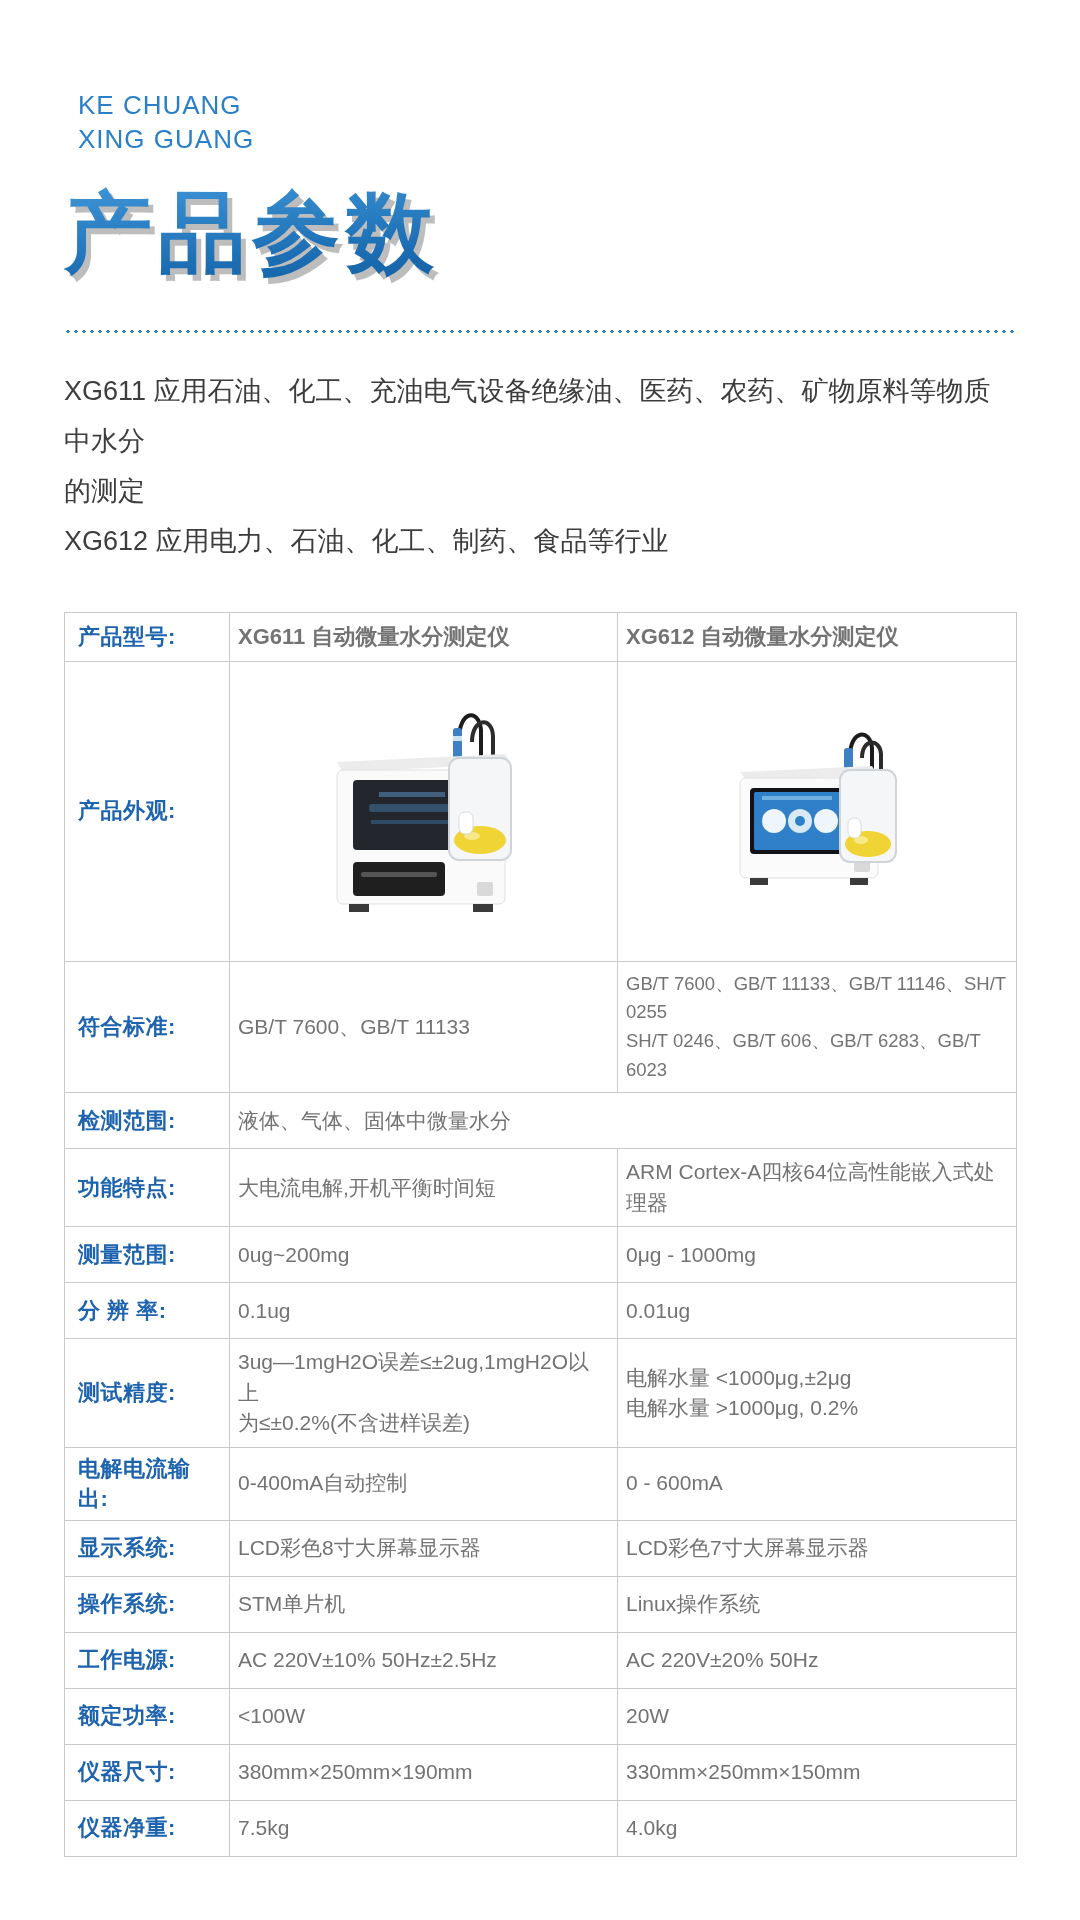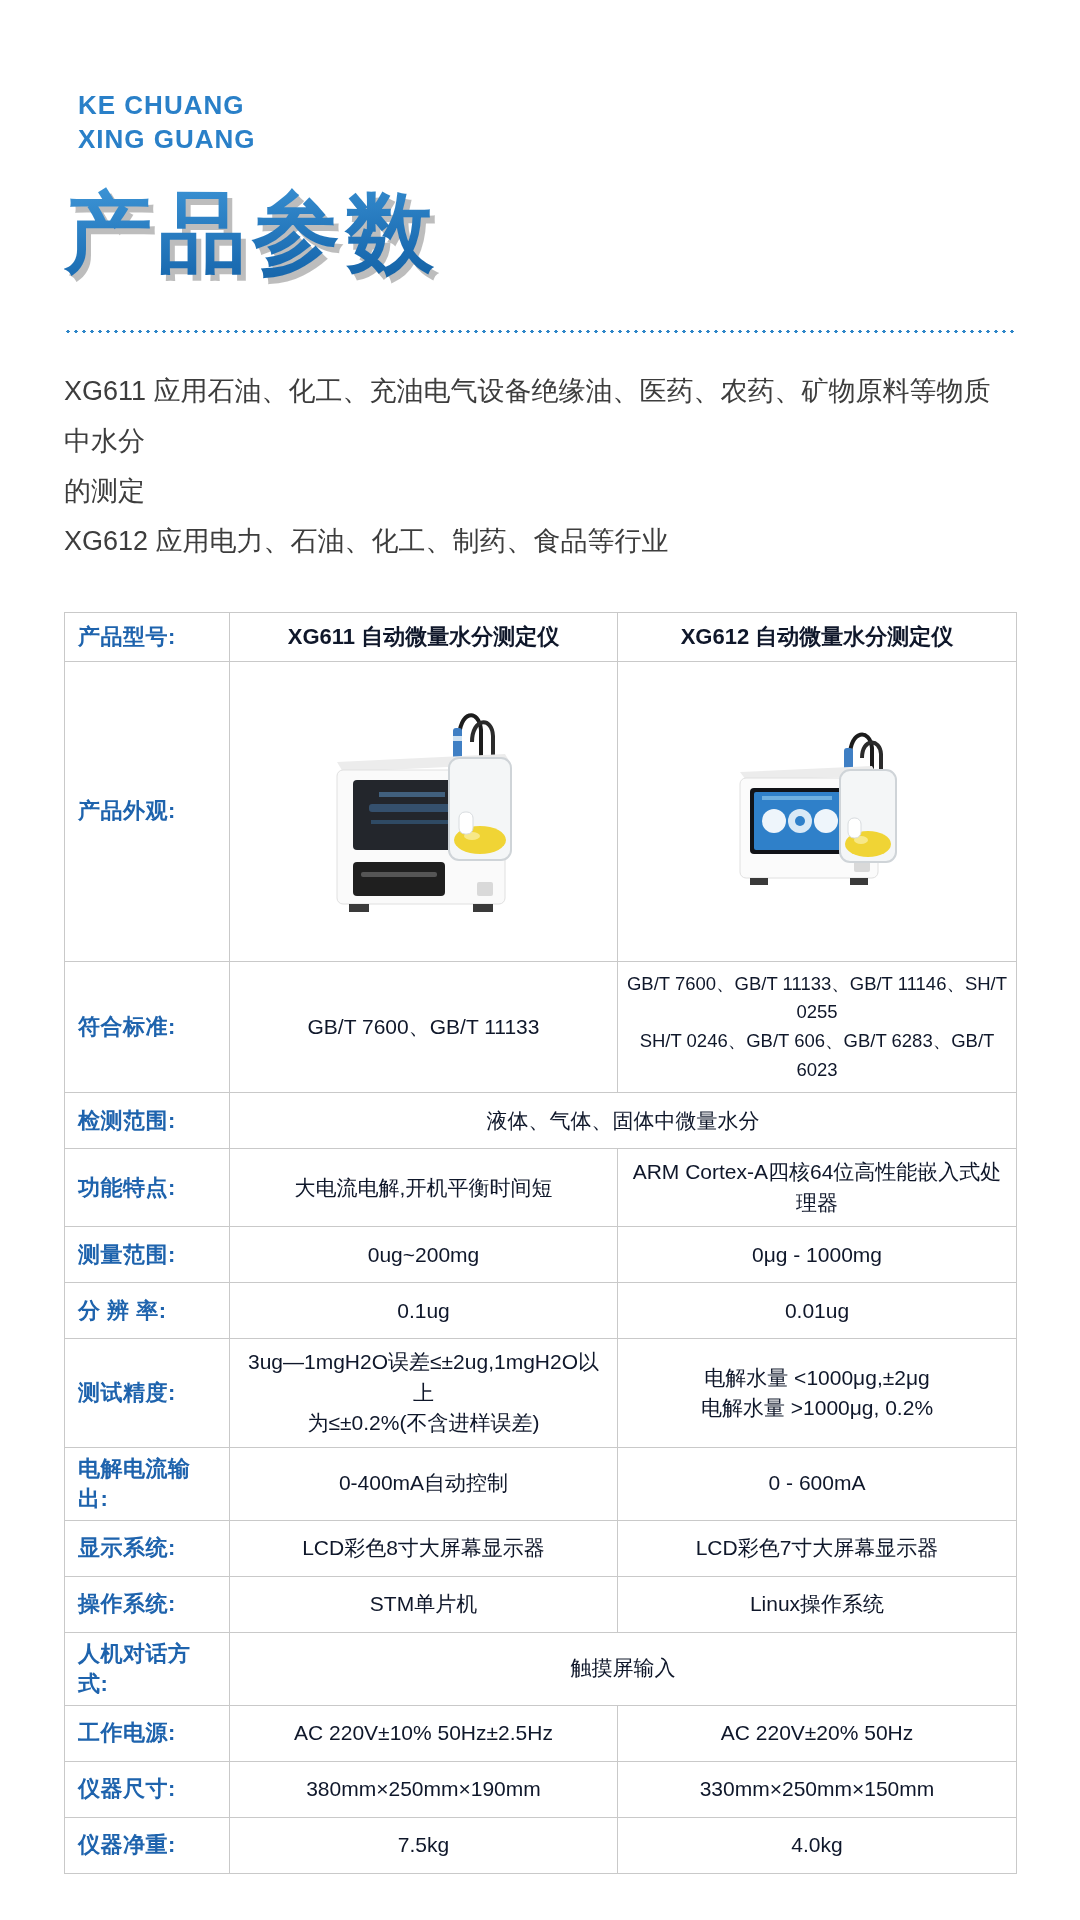--- a/index.html
+++ b/index.html
@@ -10,21 +10,21 @@
     color:#3d3d3d;
     position:relative;
   }
   .page { padding:88px 64px 0 64px; }
 
   
   .brand {
     color:#2a80c8;
     font-size:26px;
     line-height:34px;
-    font-weight:700;
+    font-weight:400;
     letter-spacing:1px;
     padding-left:14px;
   }
 
   
   .page-title {
     margin-top:18px;
     font-family:Liberation Sans, sans-serif;
     font-size:88px;
     font-weight:800;
@@ -69,22 +69,22 @@
   }
   td.label {
     color:#1e63ad;
     font-size:22px;
     font-weight:600;
     text-align:left;
     padding:6px 9px 6px 13px;
     letter-spacing:0.5px;
   }
   td.cell {
-    text-align:center;
-    color:#0f172a;
+    text-align:left;
+    color:#737373;
     font-size:21px;
     padding:8px 8px;
     white-space:pre-line;
     line-height:1.45;
   }
   tr.row-header { height:48px; }
   tr.row-header td.cell { font-weight:700; font-size:22px; }
   tr.row { height:56px; }
   tr.row-appearance { height:253px; }
   tr.row-tall { height:66px; }
@@ -247,32 +247,33 @@
       <td class="cell">LCD彩色8寸大屏幕显示器</td>
       <td class="cell">LCD彩色7寸大屏幕显示器</td>
     </tr>
 
     <tr class="row">
       <td class="label">操作系统:</td>
       <td class="cell">STM单片机</td>
       <td class="cell">Linux操作系统</td>
     </tr>
 
-    <tr class="row">
-      <td class="label">人机对话方式:</td>
-      <td class="cell" colspan="2">触摸屏输入</td>
-    </tr>
 
 
     <tr class="row">
       <td class="label">工作电源:</td>
       <td class="cell">AC 220V±10% 50Hz±2.5Hz</td>
       <td class="cell">AC 220V±20% 50Hz</td>
     </tr>
 
+    <tr class="row">
+      <td class="label">额定功率:</td>
+      <td class="cell">&lt;100W</td>
+      <td class="cell">20W</td>
+    </tr>
 
     <tr class="row">
       <td class="label">仪器尺寸:</td>
       <td class="cell">380mm×250mm×190mm</td>
       <td class="cell">330mm×250mm×150mm</td>
     </tr>
 
     <tr class="row">
       <td class="label">仪器净重:</td>
       <td class="cell">7.5kg</td>

